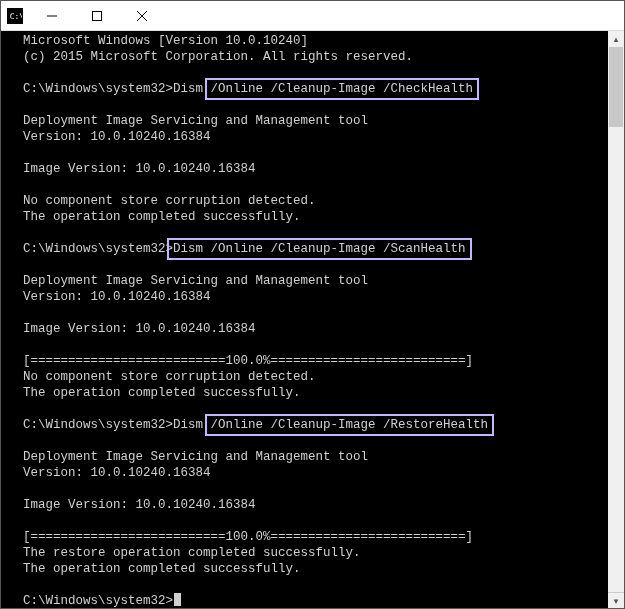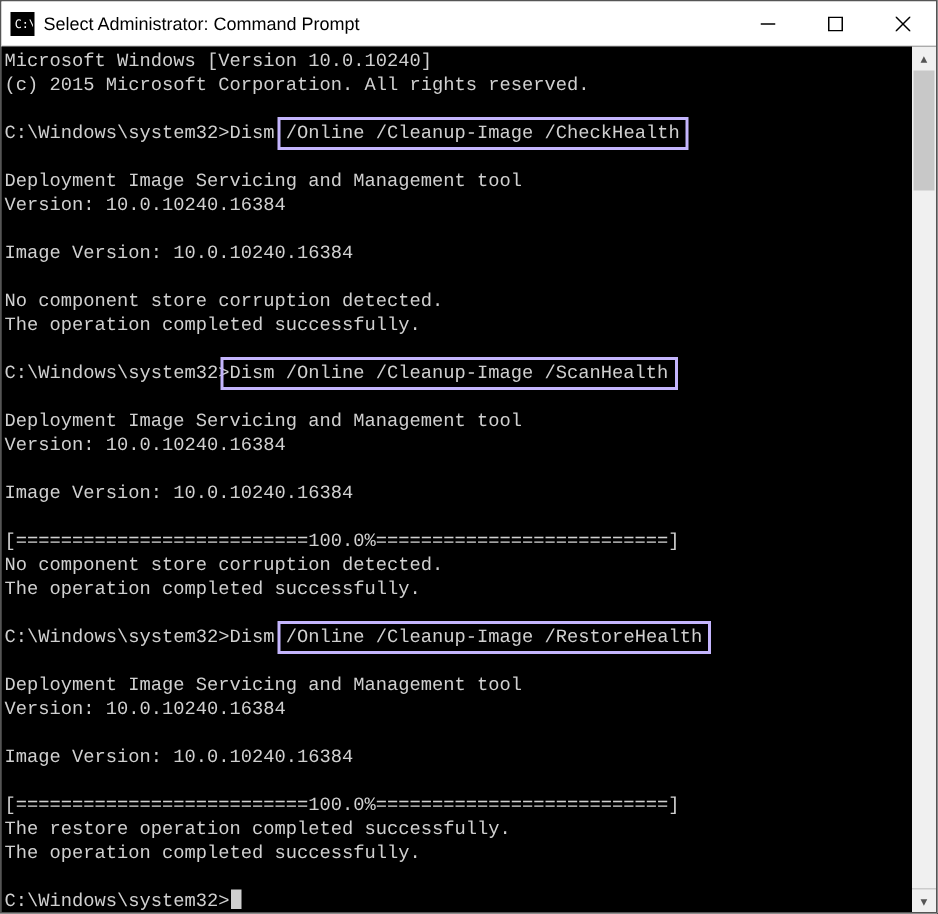--- a/index.html
+++ b/index.html
@@ -106,35 +106,34 @@
     line-height: 14px;
   }
   .cursor {
     display: inline-block;
     width: 7px;
     height: 13px;
     background: #d0d0d0;
     vertical-align: -2px;
     margin-left: 1px;
   }
-  .line { display: block; min-height: 16px; }
+  .line { display: block; min-height: 16px; margin-left: 20px; }
 </style>
 </head>
 <body>
 
 <div class="window">
 
   <div class="titlebar">
     <span class="titlebar-icon">
       <svg viewBox="0 0 16 16">
           <rect x="0" y="0" width="16" height="16" fill="#000"></rect>
           <text x="2" y="11" font-size="9" fill="#fff" font-family="monospace">C:\</text>
         </svg>
     </span>
-    <span class="titlebar-title">Select Administrator: Command Prompt</span>
     <div class="win-controls">
       <button class="win-btn">
         <svg viewBox="0 0 10 10">
             <line x1="0" y1="5" x2="10" y2="5" stroke="#000" stroke-width="1"></line>
           </svg>
       </button>
       <button class="win-btn">
         <svg viewBox="0 0 10 10">
             <rect x="0.5" y="0.5" width="9" height="9" fill="none" stroke="#000" stroke-width="1"></rect>
           </svg>

